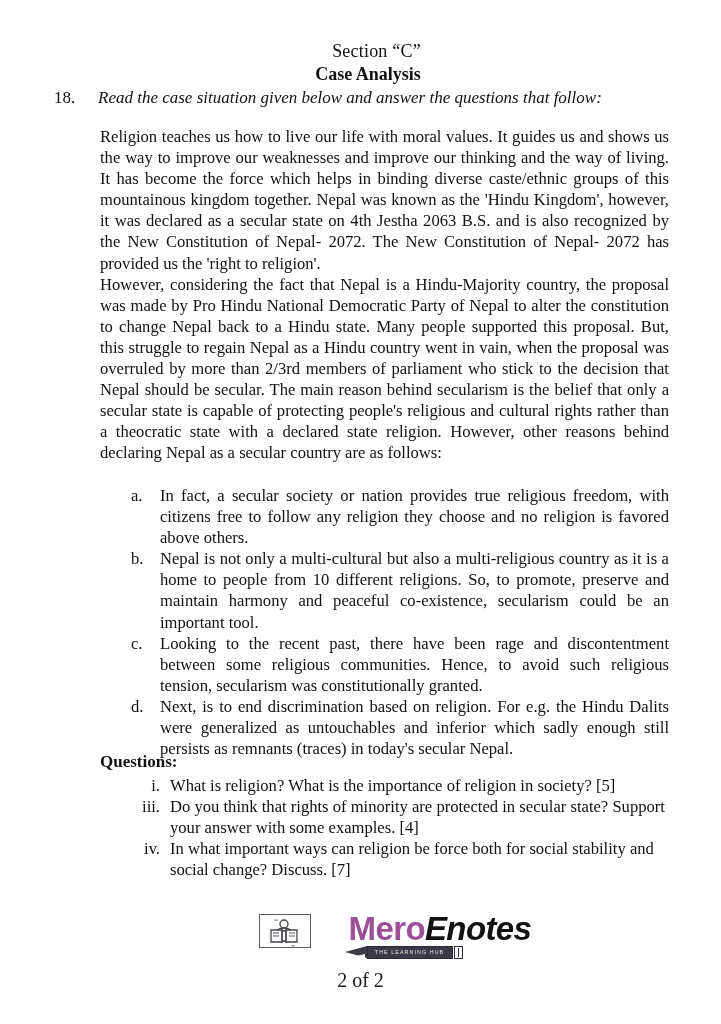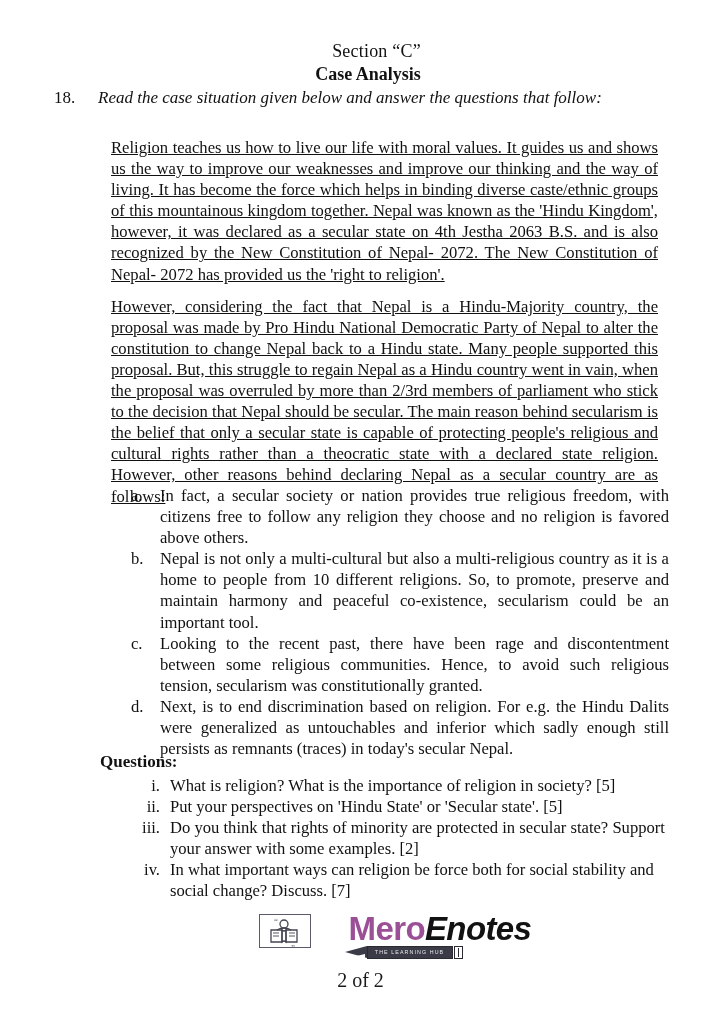--- a/index.html
+++ b/index.html
@@ -67,23 +67,22 @@
     position: absolute;
     left: 100px;
     width: 569px;
     top: 126px;
     font-size: 16.6px;
     line-height: 21.1px;
     text-align: justify;
     text-justify: inter-word;
   }
   .body-block p {
-    margin: 11px;
+    margin: 0;
     text-align: justify;
-    text-decoration: underline;
   }
 
   
   .alpha-list {
     position: absolute;
     left: 131px;
     width: 538px;
     top: 485px;
     font-size: 16.6px;
     line-height: 21.1px;
@@ -281,24 +280,21 @@
     </p>
   </div>
 
   <div class="questions-head">Questions:</div>
 
   <div class="roman-list">
     <p class="roman-item">
       <span class="roman-marker">i.</span><span>What is religion? What is the importance of religion in society? [5]</span>
     </p>
     <p class="roman-item">
-      <span class="roman-marker">ii.</span><span> Put your perspectives on 'Hindu State' or 'Secular state'. [5]</span>
-    </p>
-    <p class="roman-item">
-      <span class="roman-marker">iii.</span><span>Do you think that rights of minority are protected in secular state? Support your answer with some examples. [2]</span>
+      <span class="roman-marker">iii.</span><span>Do you think that rights of minority are protected in secular state? Support your answer with some examples. [4]</span>
     </p>
     <p class="roman-item">
       <span class="roman-marker">iv.</span><span>In what important ways can religion be force both for social stability and social change? Discuss. [7]</span>
     </p>
   </div>
 
   <div class="logo">
     <div class="logo-inner">
 
       <div class="logo-badge">

